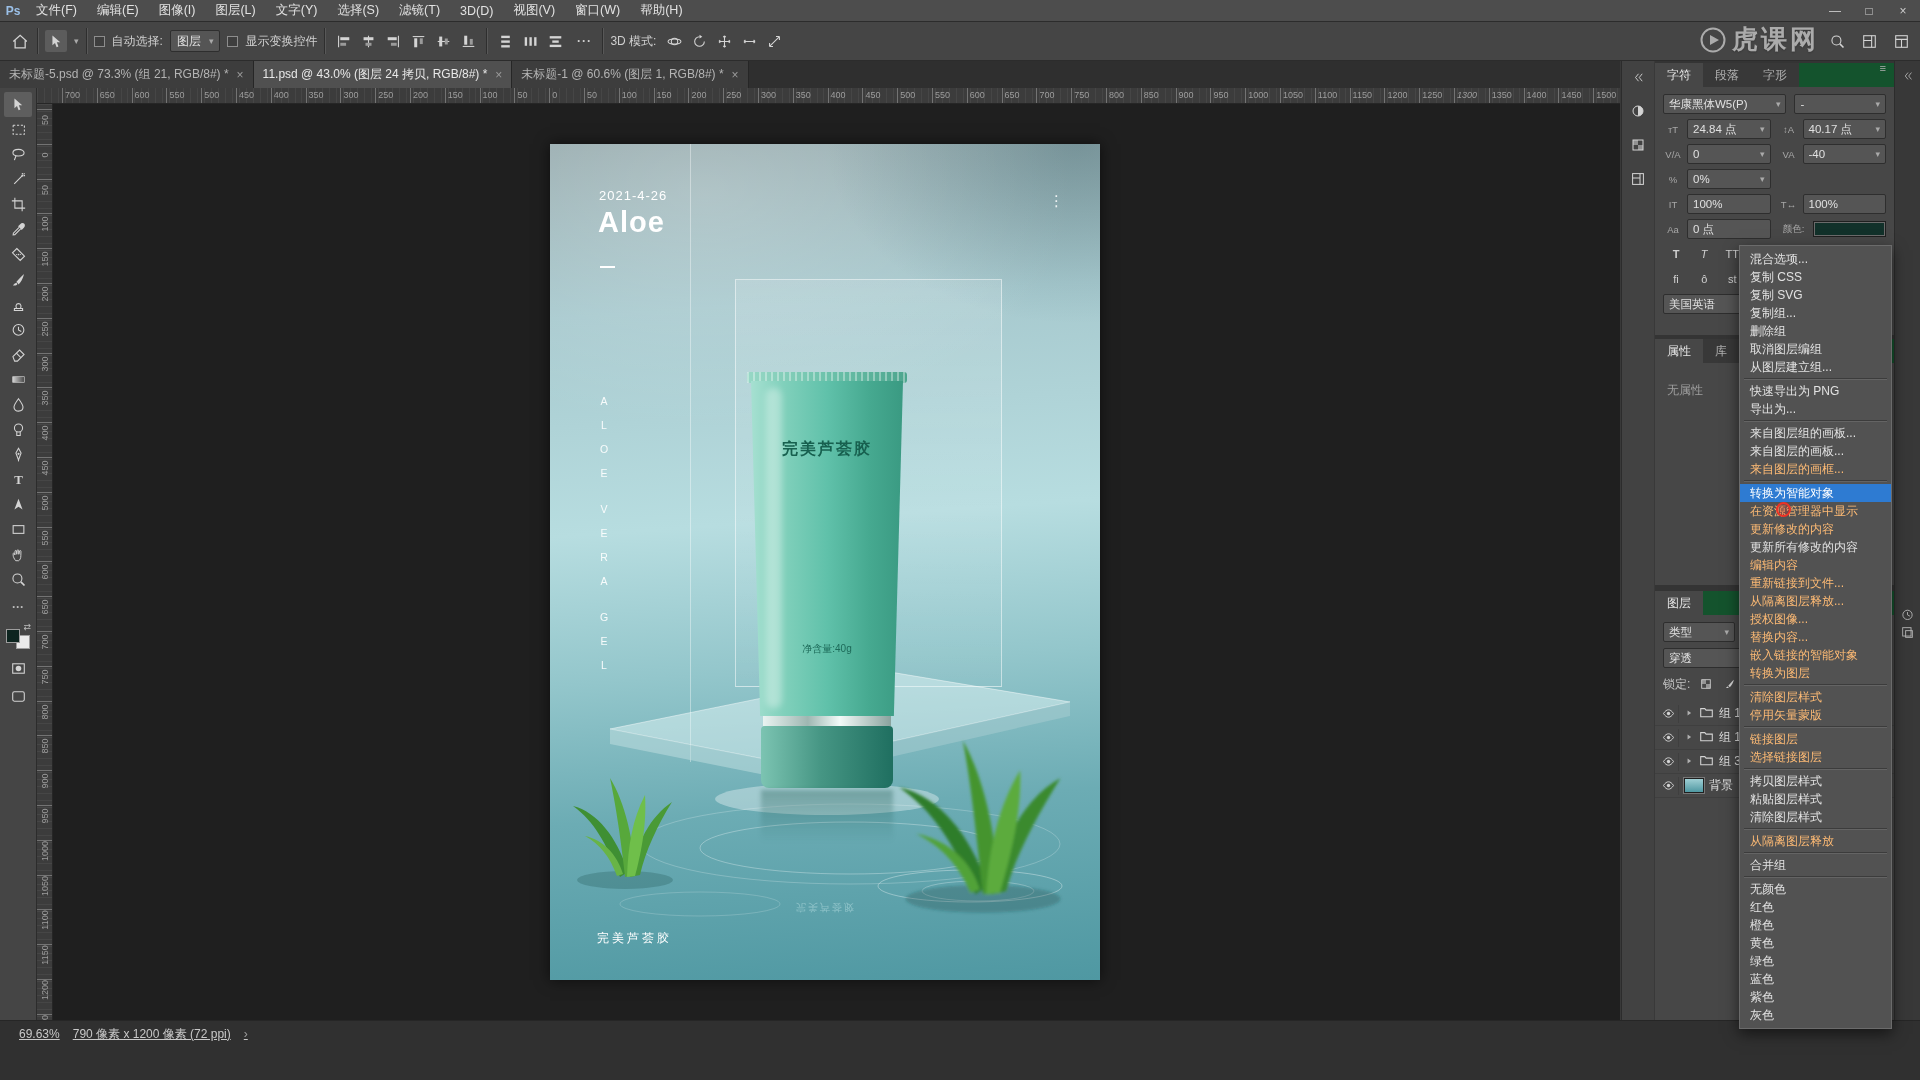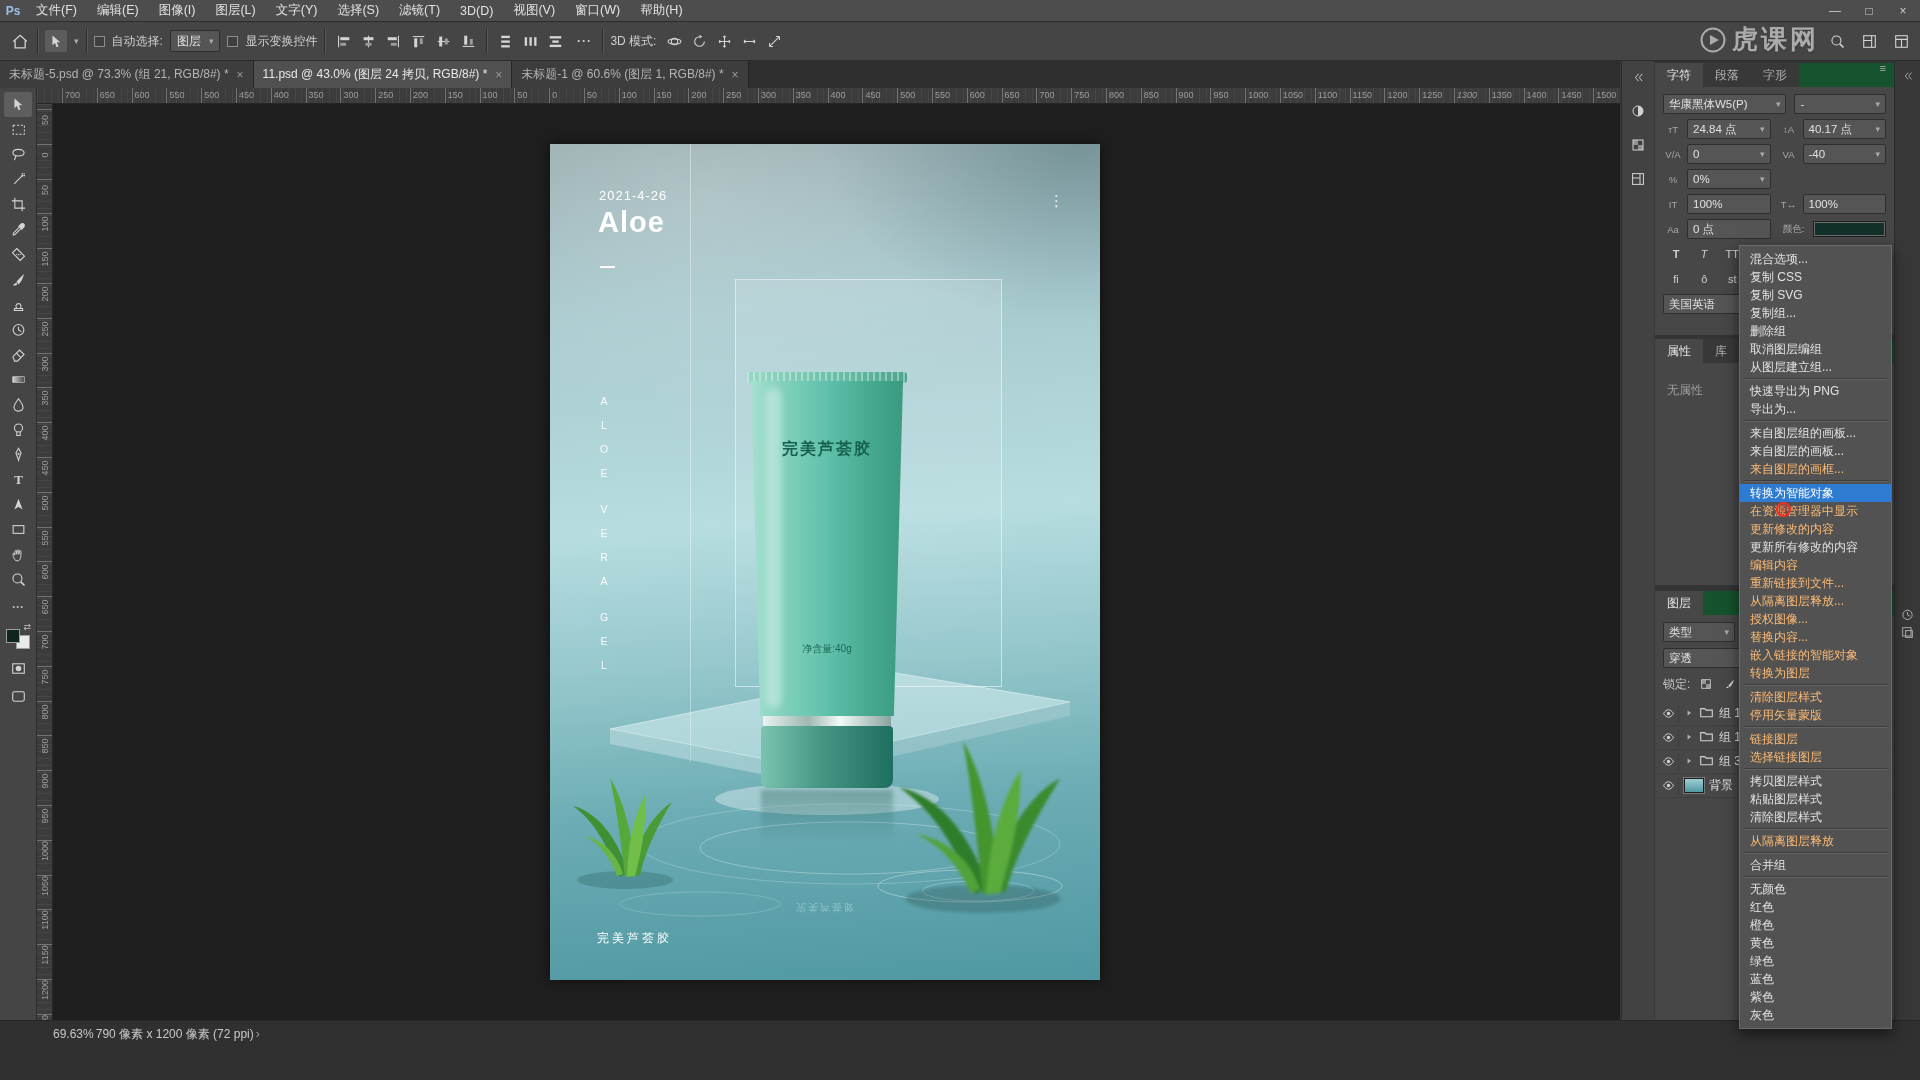--- a/index.html
+++ b/index.html
@@ -130,21 +130,21 @@
   .ctx-menu { position:absolute; left:1739px; top:245px; width:153px; background:#525252; border:1px solid #6b6b6b; box-shadow:0 5px 14px rgba(0,0,0,0.55); padding:4px 0; z-index:50; }
   .ctx-item { height:18px; display:flex; align-items:center; padding:0 8px 0 10px; font-size:12px; color:#e2e2e2; white-space:nowrap; }
   .ctx-item.disabled { color:#fdba74; }
   .ctx-item.selected { background:#2e7bd2; color:#ffffff; }
   .ctx-sep { height:6px; position:relative; }
   .ctx-sep::after { content:""; position:absolute; left:4px; right:4px; top:2px; height:1px; background:#3c3c3c; box-shadow:0 1px 0 #646464; }
   .click-ring { position:absolute; left:1776px; top:502px; width:15px; height:15px; border:2px solid #ee3226; border-radius:50%; z-index:60; background:rgba(238,50,38,0.25); }
 
   
   .statusbar { position:absolute; left:0; top:1020px; width:1920px; height:60px; background:#303030; border-top:1px solid #262626; color:#c8c8c8; z-index:6; }
-  .status-inner { display:flex; align-items:center; gap:2px; height:26px; padding-left:53px; }
+  .status-inner { display:flex; align-items:center; gap:13px; height:26px; padding-left:19px;text-decoration:underline; }
   .status-chevron { color:#9a9a9a; }
 
   
   .watermark { position:absolute; left:1700px; top:22px; display:flex; align-items:center; gap:6px; opacity:0.55; z-index:20; color:#ffffff;font-family:Liberation Mono, monospace; }
   .wm-text { font-size:26px; font-weight:bold; letter-spacing:3px; text-shadow:0 1px 2px rgba(0,0,0,0.4); }
 </style>
 </head>
 <body>
 
 <div id="app">

